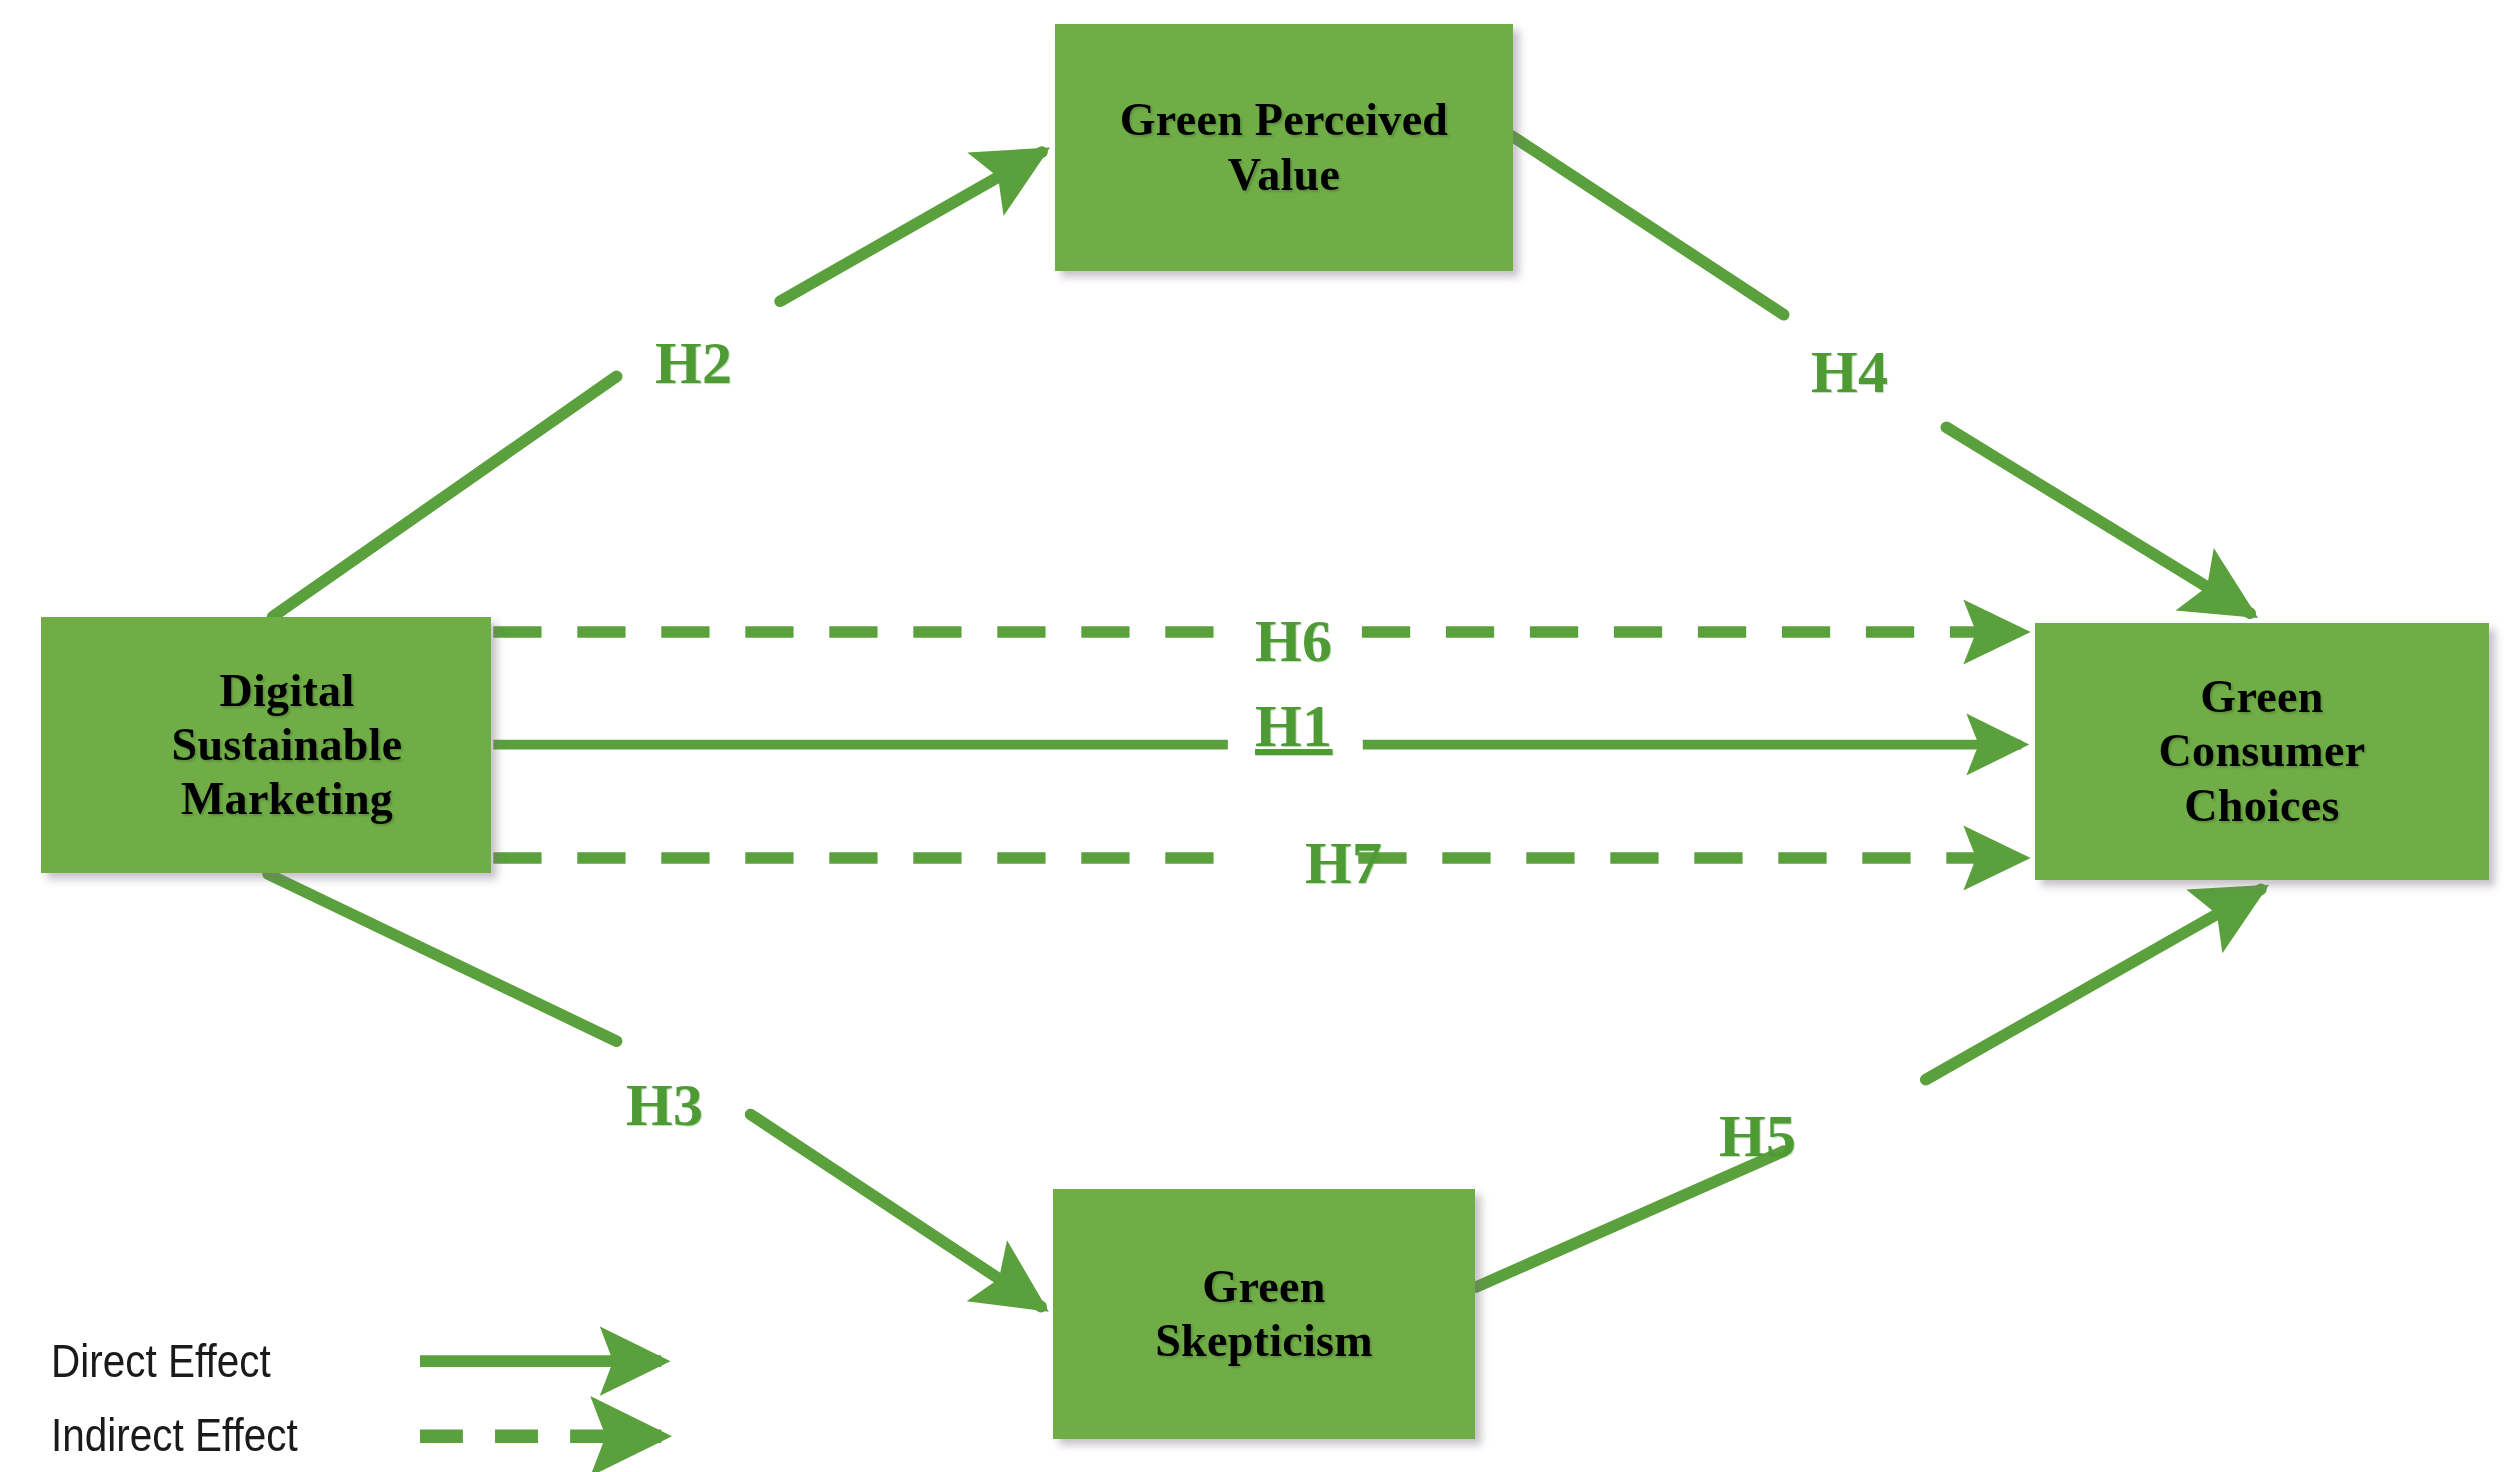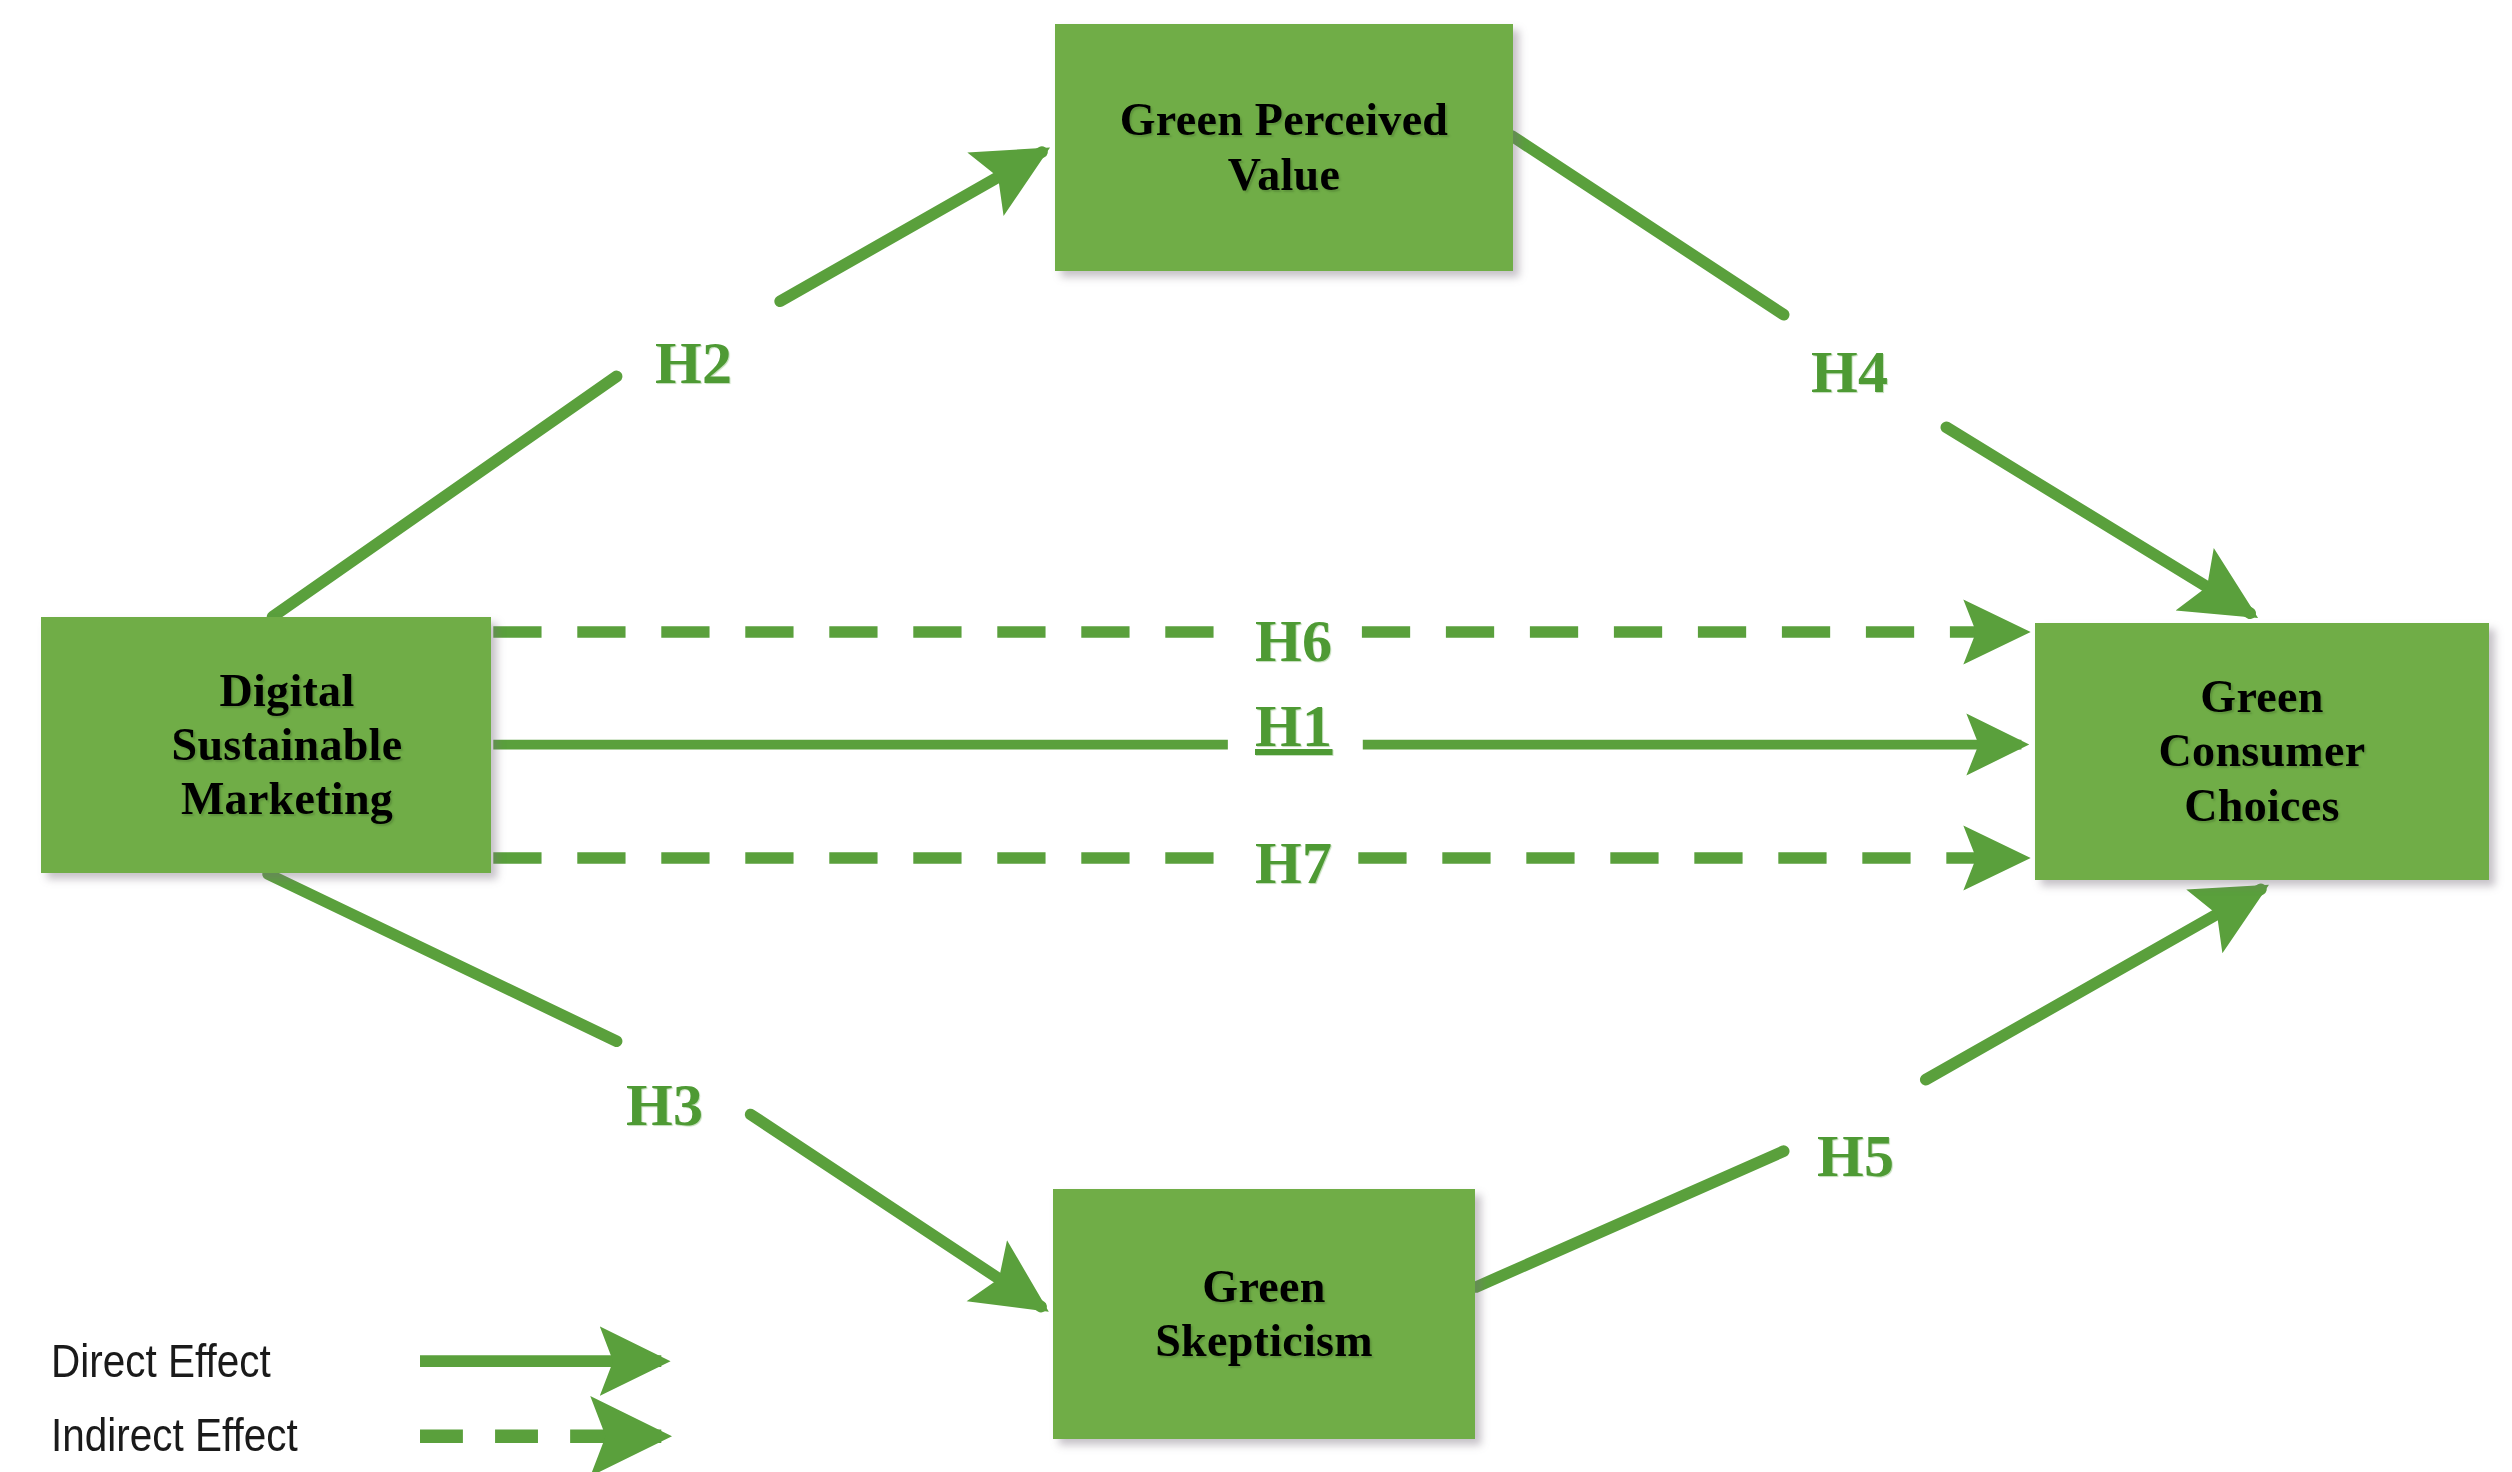--- a/index.html
+++ b/index.html
@@ -143,21 +143,21 @@
 
   <div class="node-box" style="left:1053px; top:1189px; width:422px; height:250px;">
     <span>Green
 Skepticism</span>
   </div>
 
   <div class="h-label" style="left:655px; top:333px;">H2</div>
   <div class="h-label" style="left:1811px; top:342px;">H4</div>
   <div class="h-label" style="left:1255px; top:611px;">H6</div>
   <div class="h-label" style="left:1255px; top:696px;text-decoration:underline;">H1</div>
-  <div class="h-label" style="left:1255px; top:833px;">H7</div>
+  <div class="h-label" style="left:1305px; top:833px;">H7</div>
   <div class="h-label" style="left:626px; top:1075px;">H3</div>
-  <div class="h-label" style="left:1817px; top:1106px;margin-top:20px;">H5</div>
+  <div class="h-label" style="left:1719px; top:1106px;">H5</div>
 
   <div class="legend-label" style="left:51px; top:1338px;">Direct Effect</div>
   <div class="legend-label" style="left:51px; top:1412px;">Indirect Effect</div>
 
 </div>
 
 
 </body></html>

